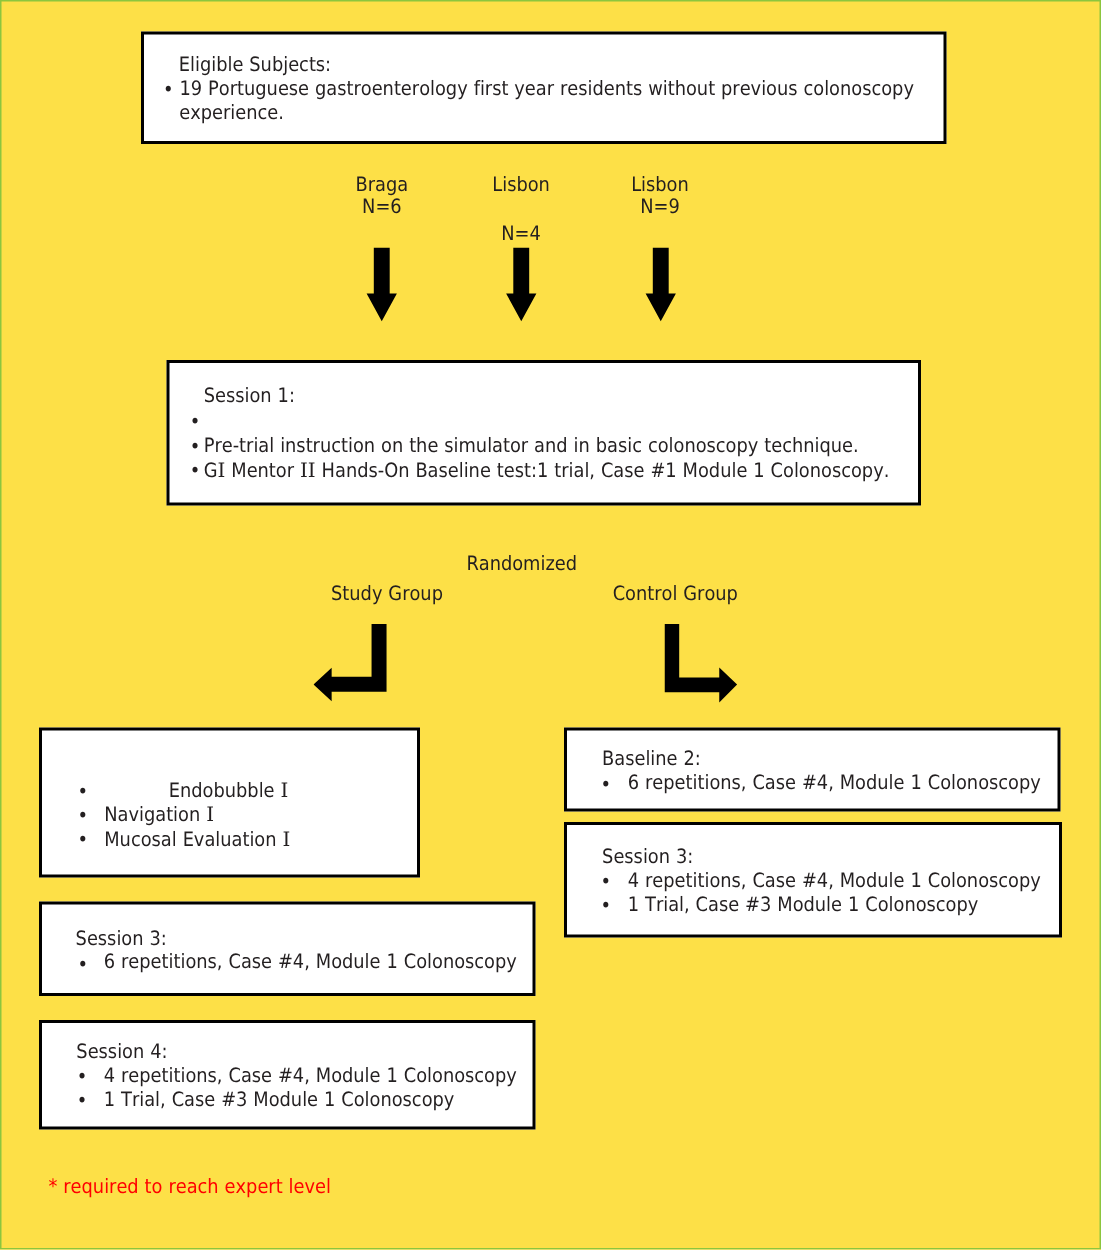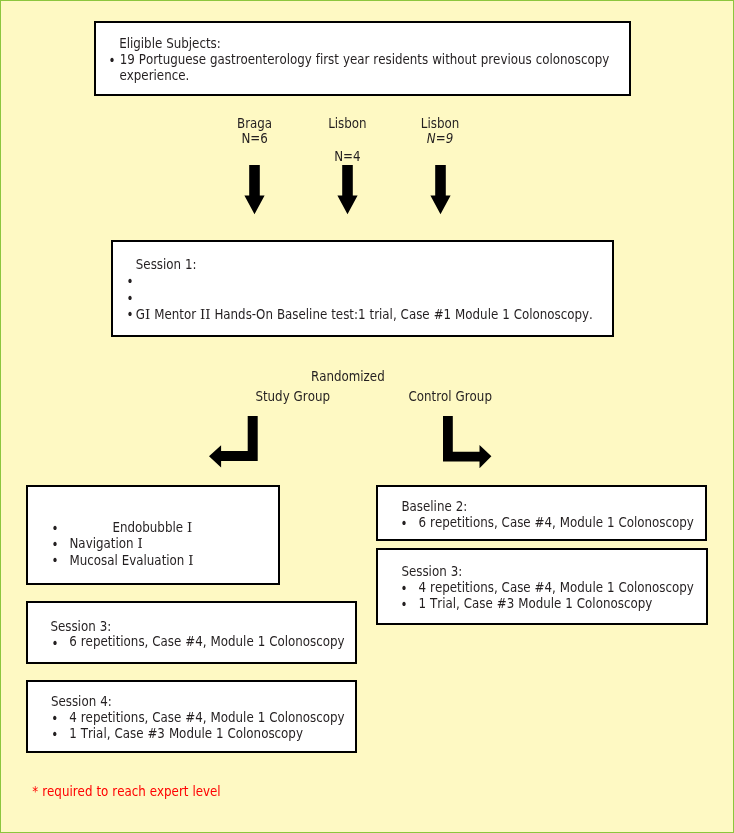--- a/index.html
+++ b/index.html
@@ -1,19 +1,19 @@
 <!DOCTYPE html>
 <html><head>
 <meta charset="utf-8">
 <style>
   html,body{margin:0;padding:0;}
   body{width:734px;height:833px;background:#ffffff;
        -webkit-font-smoothing:antialiased;}
   #page{position:relative;width:734px;height:833px;box-sizing:border-box;
-        background:#fef9c3;overflow:hidden;
+        background:#fde047;overflow:hidden;
         font-family:"DejaVu Sans Condensed","DejaVu Sans",sans-serif;
         font-size:13.2px;color:#231f20;font-kerning:none;font-variant-ligatures:none;word-spacing:0.2px;}
   #page-frame{position:absolute;left:0;top:0;width:734px;height:833px;
         box-sizing:border-box;border:1.4px solid #8cc63e;pointer-events:none;}
   .box{position:absolute;box-sizing:border-box;border:2px solid #000000;background:#ffffff;}
   .txt{position:absolute;line-height:17.6px;white-space:nowrap;}
   .ctr{position:absolute;line-height:17.6px;text-align:center;white-space:nowrap;}
   .bullet{position:absolute;line-height:17.6px;white-space:nowrap;margin-top:0.8px;}
   .red{color:#ff0000;}
   .cap-i{font-family:"DejaVu Serif",serif;}
@@ -33,41 +33,42 @@
   <div class="txt" style="left:119.7px;top:50.6px;">19 Portuguese gastroenterology first year residents without previous colonoscopy</div>
   <div class="txt" style="left:119.5px;top:67.2px;">experience.</div>
 
   <div class="ctr" style="left:214.6px;top:114.5px;width:80px;">Braga</div>
   <div class="ctr" style="left:214.6px;top:130px;width:80px;">N=6</div>
 
   <div class="ctr" style="left:307.4px;top:114.5px;width:80px;">Lisbon</div>
   <div class="ctr" style="left:307.4px;top:148px;width:80px;">N=4</div>
 
   <div class="ctr" style="left:400px;top:114.5px;width:80px;">Lisbon</div>
-  <div class="ctr" style="left:400px;top:130px;width:80px;font-style:italic;">N=9</div>
+  <div class="ctr" style="left:400px;top:130px;width:80px;">N=9</div>
 
   <svg class="arrow" style="left:244.4px;top:164.8px;" width="21" height="50" viewBox="0 0 21 50">
     <path d="M5.2 0 H15.8 V30.6 H20.6 L10.5 49.2 L0.4 30.6 H5.2 Z" fill="#000000"></path>
   </svg>
   <svg class="arrow" style="left:336.9px;top:164.8px;" width="21" height="50" viewBox="0 0 21 50">
     <path d="M5.2 0 H15.8 V30.6 H20.6 L10.5 49.2 L0.4 30.6 H5.2 Z" fill="#000000"></path>
   </svg>
   <svg class="arrow" style="left:429.8px;top:164.8px;" width="21" height="50" viewBox="0 0 21 50">
     <path d="M5.2 0 H15.8 V30.6 H20.6 L10.5 49.2 L0.4 30.6 H5.2 Z" fill="#000000"></path>
   </svg>
 
   <div class="box" style="left:111px;top:240px;width:503px;height:97px;"></div>
   <div class="txt" style="left:135.8px;top:256.3px;">Session 1:</div>
   <div class="bullet" style="left:126.5px;top:272.2px;">•</div>
   <div class="bullet" style="left:126.5px;top:288.9px;">•</div>
+  <div class="txt" style="left:135.8px;top:288.9px;">Pre-trial instruction on the simulator and in basic colonoscopy technique.</div>
   <div class="bullet" style="left:126.5px;top:305.5px;">•</div>
   <div class="txt" style="left:135.8px;top:305.5px;">G<span class="cap-i">I</span> Mentor <span class="cap-i">II</span> Hands-On Baseline test:1 trial, Case #1 Module 1 Colonoscopy.</div>
 
   <div class="ctr" style="left:287.8px;top:368px;width:120px;">Randomized</div>
-  <div class="ctr" style="left:210px;top:388px;width:120px;text-align:right;">Study Group</div>
+  <div class="ctr" style="left:198px;top:388px;width:120px;">Study Group</div>
   <div class="ctr" style="left:390.2px;top:388px;width:120px;">Control Group</div>
 
   <svg class="arrow" style="left:208.7px;top:416.3px;" width="49" height="52" viewBox="0 0 49 52">
     <path d="M38.7 0 H48.7 V45.1 H12.1 V51.5 L0 40.3 L12.1 29.2 V35.1 H38.7 Z" fill="#000000"></path>
   </svg>
   <svg class="arrow" style="left:442.9px;top:416.1px;" width="49" height="53" viewBox="0 0 49 53">
     <path d="M0 0 H9.8 V35.7 H36.5 V29 L48.4 40.3 L36.5 52.3 V45.5 H0 Z" fill="#000000"></path>
   </svg>
 
   <div class="box" style="left:26px;top:485px;width:254px;height:100px;"></div>

